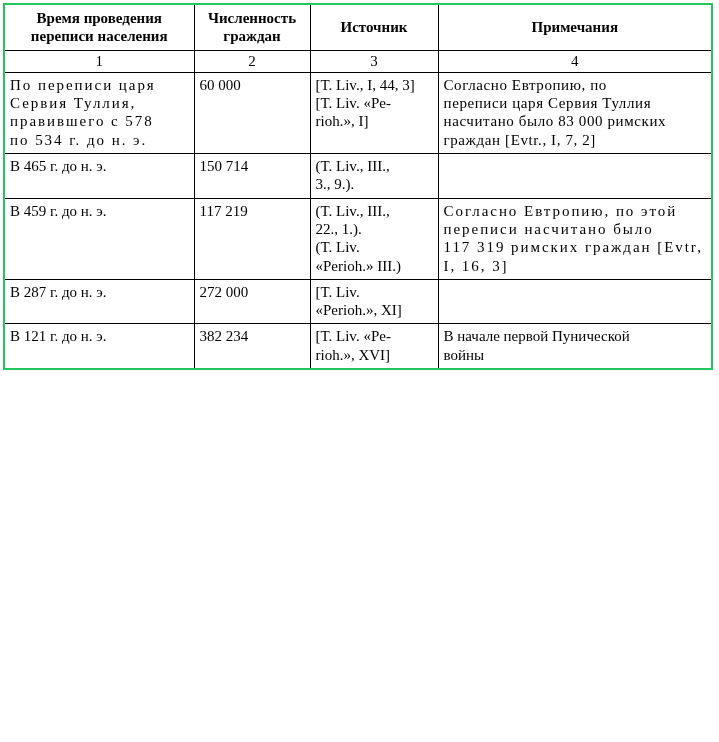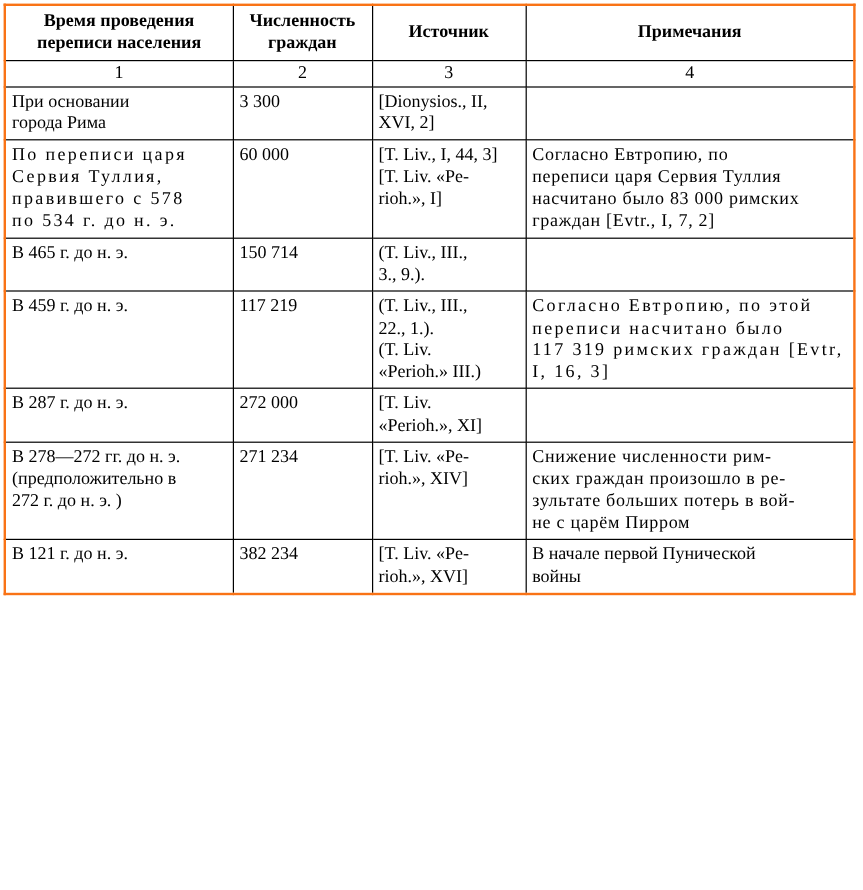--- a/index.html
+++ b/index.html
@@ -12,21 +12,21 @@
     height: 742px;
     box-sizing: border-box;
     padding: 3px 3px;
     font-family: "Liberation Serif", "DejaVu Serif", serif;
     color: #000000;
   }
   table.census {
     border-collapse: collapse;
     table-layout: fixed;
     width: 595px;
-    border: 2px solid #f97316;
+    border: 2px solid #22c55e;
   }
   table.census th,
   table.census td {
     border: 1px solid #000000;
     vertical-align: top;
     padding: 3px 5px 4px 5px;
     font-size: 15px;
     line-height: 1.22;
     white-space: pre-line;
     overflow: hidden;
@@ -72,28 +72,20 @@
     </tr>
     <tr>
       <td class="colnum">1</td>
       <td class="colnum">2</td>
       <td class="colnum">3</td>
       <td class="colnum">4</td>
     </tr>
   </thead>
   <tbody>
     <tr>
-      <td>При основании
-города Рима</td>
-      <td>3 300</td>
-      <td>[Dionysios., II,
-XVI, 2]</td>
-      <td></td>
-    </tr>
-    <tr>
       <td class="ls">По переписи царя
 Сервия Туллия,
 правившего с 578
 по 534 г. до н. э.</td>
       <td>60 000</td>
       <td>[T. Liv., I, 44, 3]
 [T. Liv. «Pe-
 rioh.», I]</td>
       <td class="ls-sm">Согласно Евтропию, по
 переписи царя Сервия Туллия
@@ -120,32 +112,20 @@
 I, 16, 3]</td>
     </tr>
     <tr>
       <td>В 287 г. до н. э.</td>
       <td>272 000</td>
       <td>[T. Liv.
 «Perioh.», XI]</td>
       <td></td>
     </tr>
     <tr>
-      <td>В 278—272 гг. до н. э.
-(предположительно в
-272 г. до н. э. )</td>
-      <td>271 234</td>
-      <td>[T. Liv. «Pe-
-rioh.», XIV]</td>
-      <td class="ls-sm">Снижение численности рим-
-ских граждан произошло в ре-
-зультате больших потерь в вой-
-не с царём Пирром</td>
-    </tr>
-    <tr>
       <td>В 121 г. до н. э.</td>
       <td>382 234</td>
       <td>[T. Liv. «Pe-
 rioh.», XVI]</td>
       <td>В начале первой Пунической
 войны</td>
     </tr>
   </tbody>
 </table>
 

